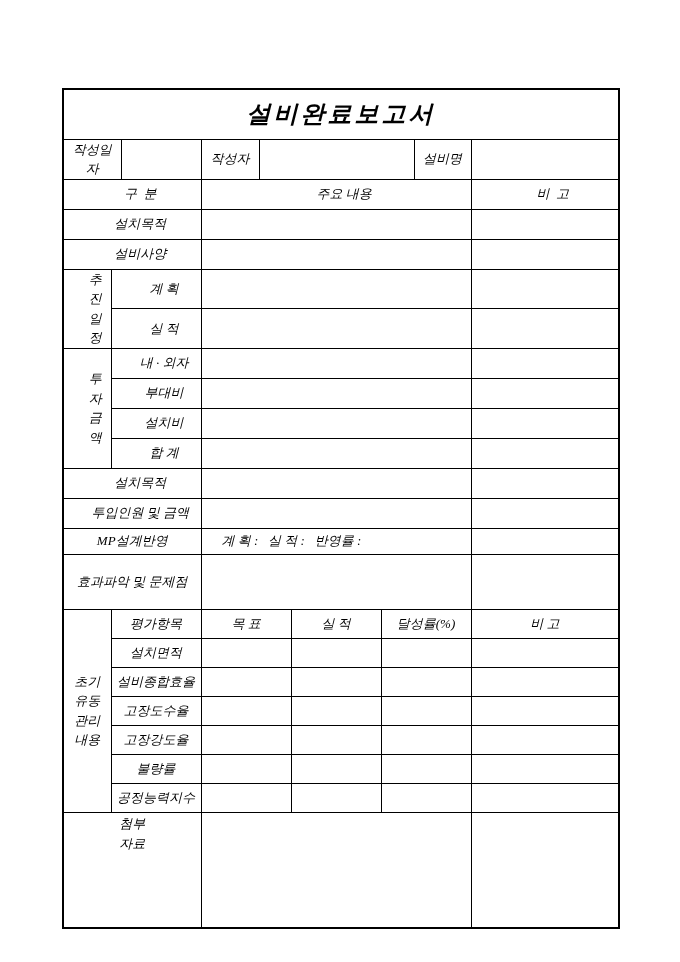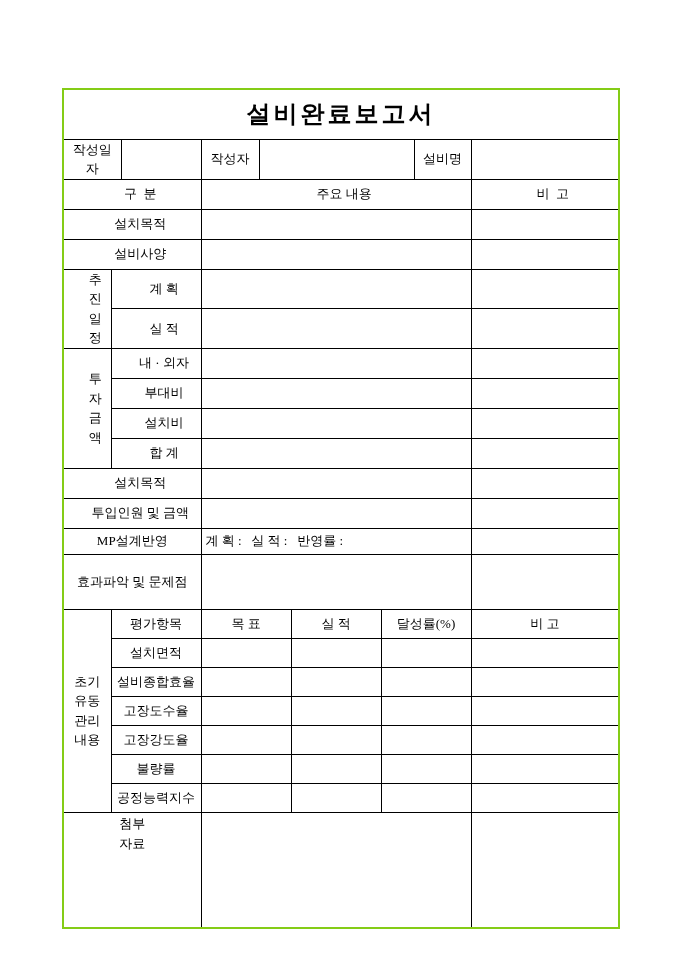--- a/index.html
+++ b/index.html
@@ -14,21 +14,22 @@
     position: relative;
   }
   .sheet {
     position: absolute;
     left: 62px; top: 88px;
   }
   table.form {
     border-collapse: collapse;
     table-layout: fixed;
     width: 556px;
-    border: 2px solid #84cc16;
+    border: 2px solid #000000;
+    font-style: italic;
   }
   td {
     border: 1px solid #000;
     font-size: 13px;
     text-align: center;
     vertical-align: middle;
     padding: 0 4px;
     white-space: pre-wrap;
     line-height: 1.5;
     overflow: hidden;
@@ -40,21 +41,21 @@
     height: 50px;
   }
   tr.h40 td { height: 40px; }
   tr.h30 td { height: 30px; padding-left: 20px; }
   tr.h29 td { height: 29px; }
   tr.h26 td { height: 26px; }
   tr.h55 td { height: 55px; }
   tr.h140 td { height: 116px; }
   td.left {
     text-align: left;
-    padding-left: 4px;
+    padding-left: 20px;
   }
   tr.r-attach td {
     padding-bottom: 72px;
   }
 </style>
 </head>
 <body>
 
 <div class="sheet">
   <table class="form">

